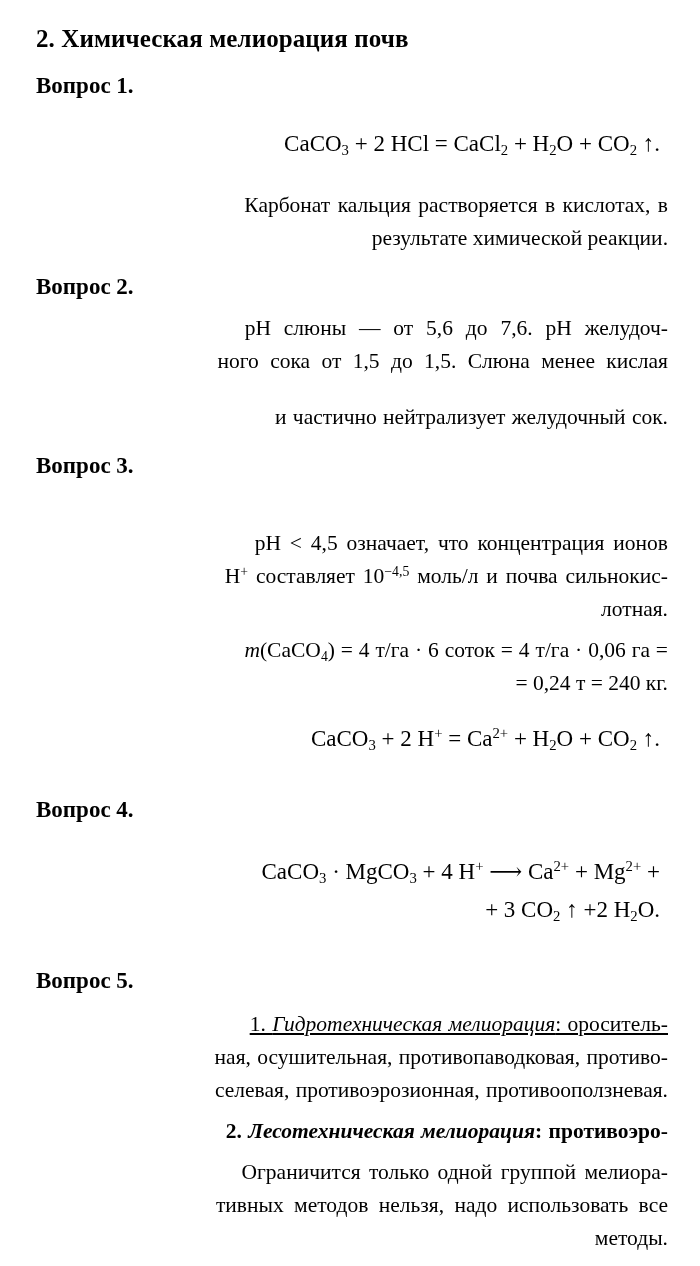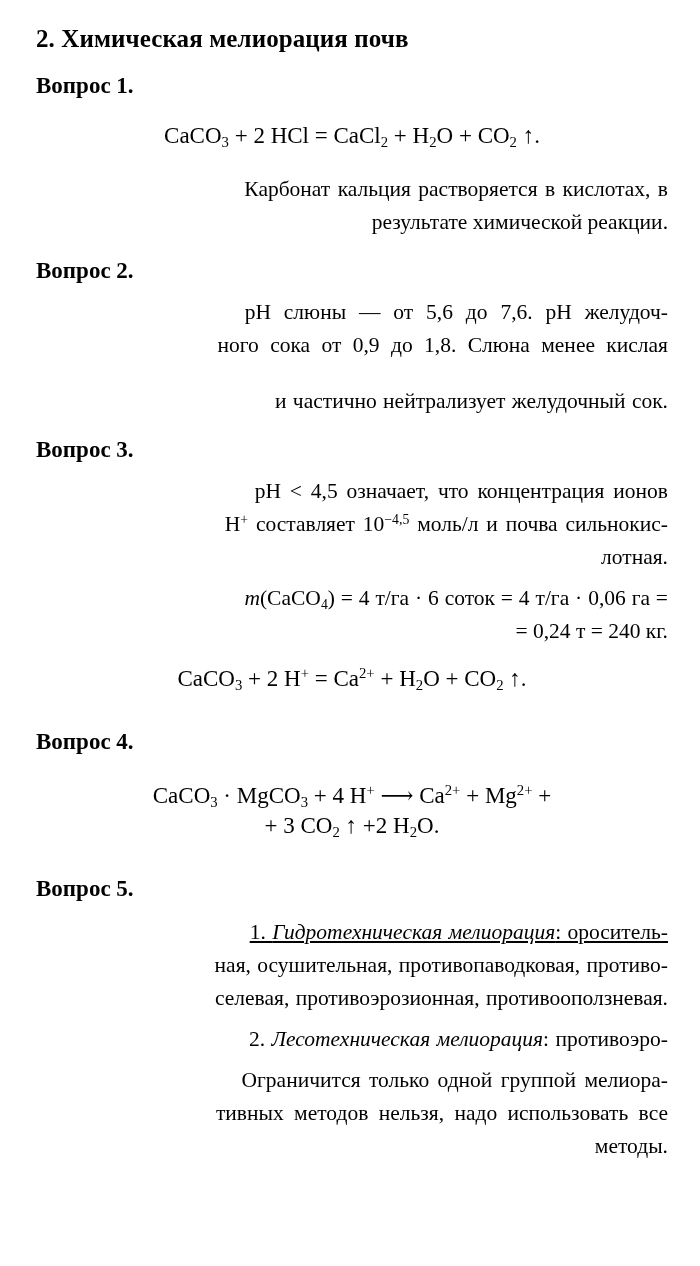--- a/index.html
+++ b/index.html
@@ -56,22 +56,22 @@
     display: inline-block;
     width: 100%;
   }
   .para.nojust { text-align: right; }
   .para.nojust::after { display: none; }
 
   
   .formula {
     font-size: 23px;
     line-height: 30px;
-    text-align: center;
-    margin: 0;
+    text-align: right;
+    margin: 8px;
     white-space: nowrap;
   }
 
   sub, sup {
     font-size: 0.64em;
     line-height: 0;
   }
   sub { vertical-align: -0.28em; }
   sup { vertical-align: 0.52em; }
 
@@ -107,30 +107,30 @@
   <p class="para nojust" style="text-indent:36px;word-spacing:2px;">Карбонат кальция растворяется в кислотах, в</p>
   <p class="para nojust">результате химической реакции.</p>
 
   <div class="sp-18"></div>
 
   <h2 class="qhead">Вопрос 2.</h2>
 
   <div class="sp-12"></div>
 
   <p class="para nojust" style="text-indent:36px;word-spacing:7.5px;">pH слюны — от 5,6 до 7,6. pH желудоч-</p>
-  <p class="para nojust" style="word-spacing:6px;">ного сока от 0,9 до 1,8. Слюна менее кислая</p>
+  <p class="para nojust" style="word-spacing:6px;">ного сока от 1,5 до 1,5. Слюна менее кислая</p>
   <p class="para nojust" style="word-spacing:1px;margin-top:23px;">и частично нейтрализует желудочный сок.</p>
 
   <div class="sp-18"></div>
 
   <h2 class="qhead">Вопрос 3.</h2>
 
   <div class="sp-12"></div>
 
-  <p class="para nojust" style="text-indent:36px;word-spacing:3.5px;">pH &lt; 4,5 означает, что концентрация ионов</p>
+  <p class="para nojust" style="text-indent:36px;word-spacing:3.5px;margin-top:36px;">pH &lt; 4,5 означает, что концентрация ионов</p>
 
   <p class="para nojust" style="word-spacing:2.5px;"><span>H</span><sup>+</sup><span> составляет 10</span><sup>−4,5</sup><span> моль/л и почва сильнокис-</span></p>
 
   <p class="para nojust">лотная.</p>
 
   <div class="sp-8"></div>
 
   <p class="para nojust" style="text-indent:36px;word-spacing:0.5px;"><span class="ital">m</span><span>(CaCO</span><sub>4</sub><span>) = 4 т/га · 6 соток = 4 т/га · 0,06 га =</span></p>
 
   <p class="para nojust">= 0,24 т = 240 кг.</p>
@@ -155,21 +155,21 @@
 
   <div class="sp-14"></div>
 
   <p class="para nojust" style="text-indent:36px;word-spacing:1px;text-decoration:underline;"><span>1. </span><span class="ital">Гидротехническая мелиорация</span><span>: оросител</span><span>ь-</span></p>
 
   <p class="para nojust" style="word-spacing:1px;">ная, осушительная, противопаводковая, противо-</p>
   <p class="para nojust" style="word-spacing:1px;">селевая, противоэрозионная, противооползневая.</p>
 
   <div class="sp-8"></div>
 
-  <p class="para nojust" style="text-indent:36px;word-spacing:1px;"><span>2. </span><span class="ital">Лесотехническая мелиорация</span><span>: противоэро-</span></p>
+  <p class="para nojust" style="text-indent:36px;word-spacing:1px;font-weight:bold;"><span>2. </span><span class="ital">Лесотехническая мелиорация</span><span>: противоэро-</span></p>
 
 
   <div class="sp-8"></div>
 
   <p class="para nojust" style="text-indent:36px;word-spacing:3px;">Ограничится только одной группой мелиора-</p>
   <p class="para nojust" style="word-spacing:5px;">тивных методов нельзя, надо использовать все</p>
   <p class="para nojust">методы.</p>
 
 </div>
 

